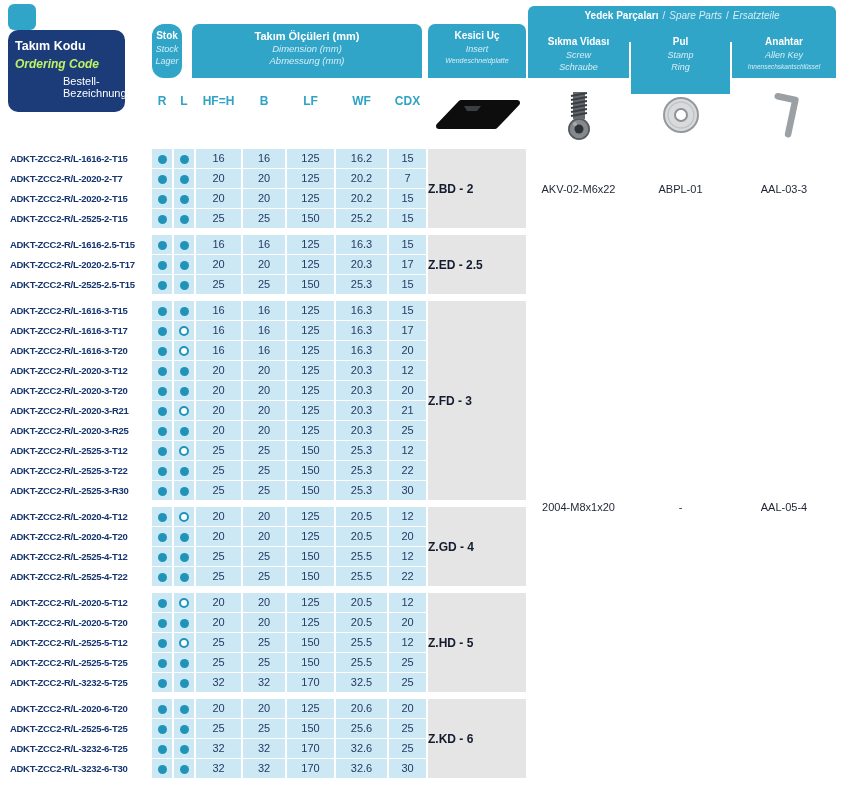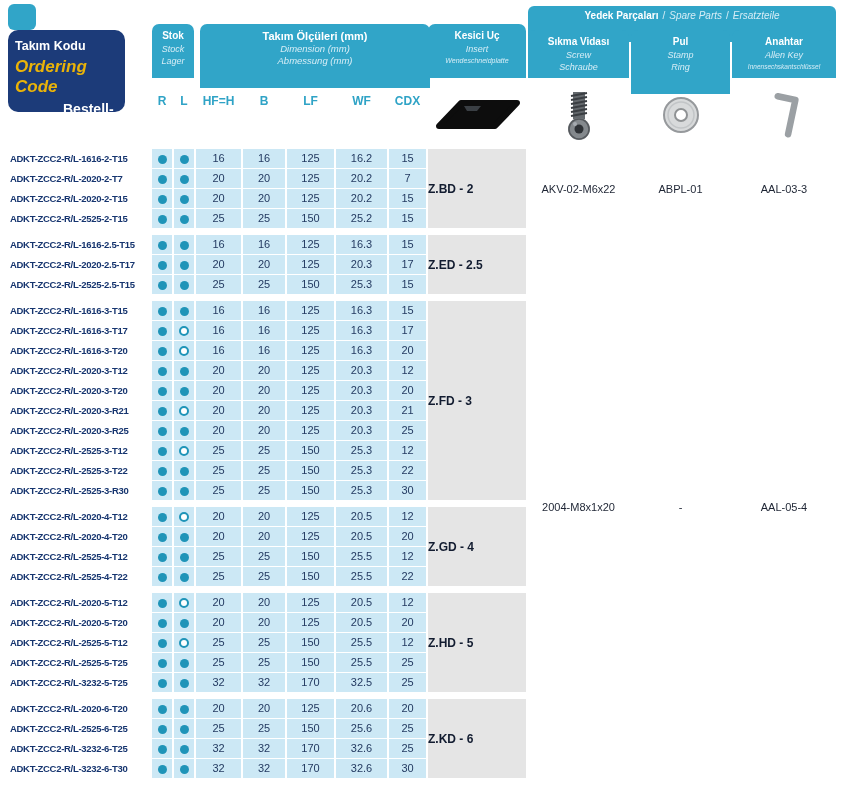--- a/index.html
+++ b/index.html
@@ -45,31 +45,31 @@
   .chip {
     position:absolute; left:8px; top:4px; width:28px; height:26px;
     background:#31a5c8; border-radius:6px; z-index:3;
   }
   .navy {
     position:absolute; left:8px; top:30px; width:117px; height:82px;
     background:#1c3b79; border-radius:10px; color:#fff;
     padding:9px 0 0 7px; box-sizing:border-box; z-index:3;
   }
   .navy .n1 { font-size:12.5px; font-weight:bold; }
-  .navy .n2 { font-size:17px; font-weight:bold; font-style:italic; color:#eab308; margin-top:4px; }
-  .navy .n3 { font-size:14px; font-weight:bold; margin-top:4px;padding-left:48px; }
+  .navy .n2 { font-size:12px; font-weight:bold; font-style:italic; color:#bef264; margin-top:4px; }
+  .navy .n3 { font-size:11px; font-weight:normal; margin-top:4px;padding-left:48px; }
 
   .hbox {
     position:absolute; background:#31a5c8; color:#fff; text-align:center;
     box-sizing:border-box; border-radius:7px 7px 0 0; z-index:2; padding-top:5px;
   }
   .hbox .t1 { font-weight:bold; font-size:10px; line-height:14px; color:#fff; }
   .hbox .t2, .hbox .t3 { font-style:italic; font-size:9px; line-height:12px; color:#d6edf6; }
-  .stok      { left:152px; top:24px; width:42px;  height:54px; }
-  .dims      { left:200px; top:24px; width:230px; height:64px; }
+  .stok      { left:152px; top:24px; width:30px;  height:54px;border-radius:12px; }
+  .dims      { left:192px; top:24px; width:230px; height:54px; }
   .dims .t1  { font-size:11px; }
   .dims .t2, .dims .t3 { font-size:9.5px; }
   .insertbox { left:428px; top:24px; width:98px;  height:54px; }
   .insertbox .t3 { font-size:7px; }
   .screwbox  { left:528px; top:30px; width:101px; height:48px; }
   .ringbox   { left:631px; top:30px; width:99px;  height:64px; }
   .keybox    { left:732px; top:30px; width:104px; height:48px; }
   .keybox .t3 { font-size:6.5px; }
 
   .banner {

